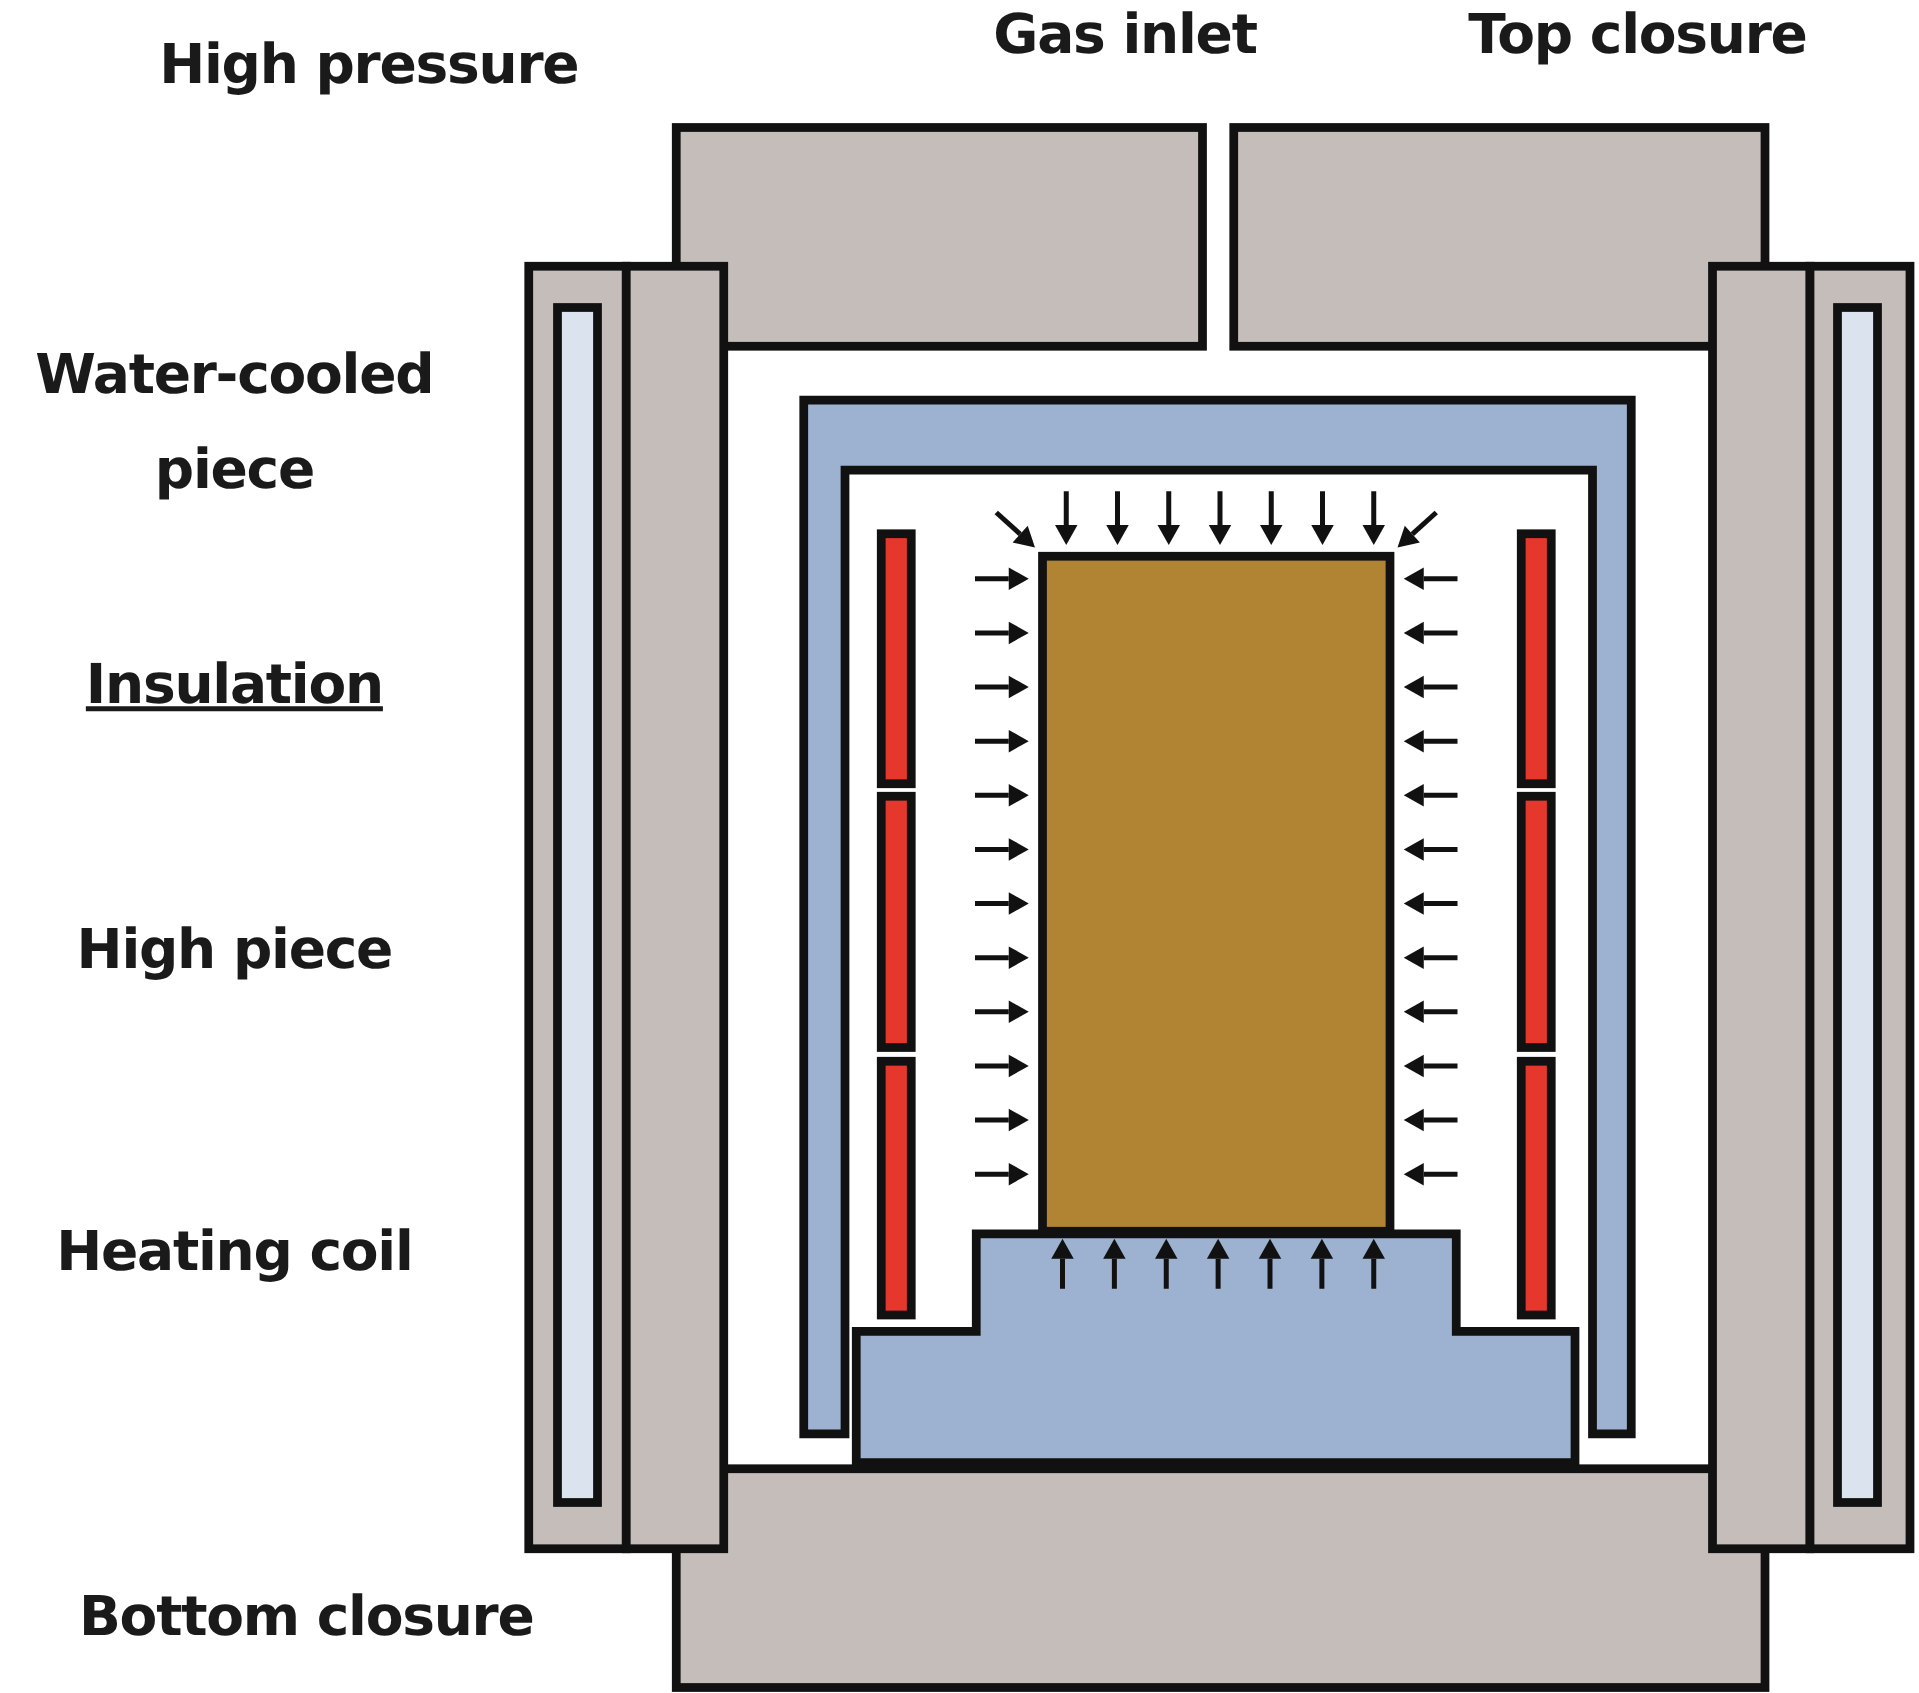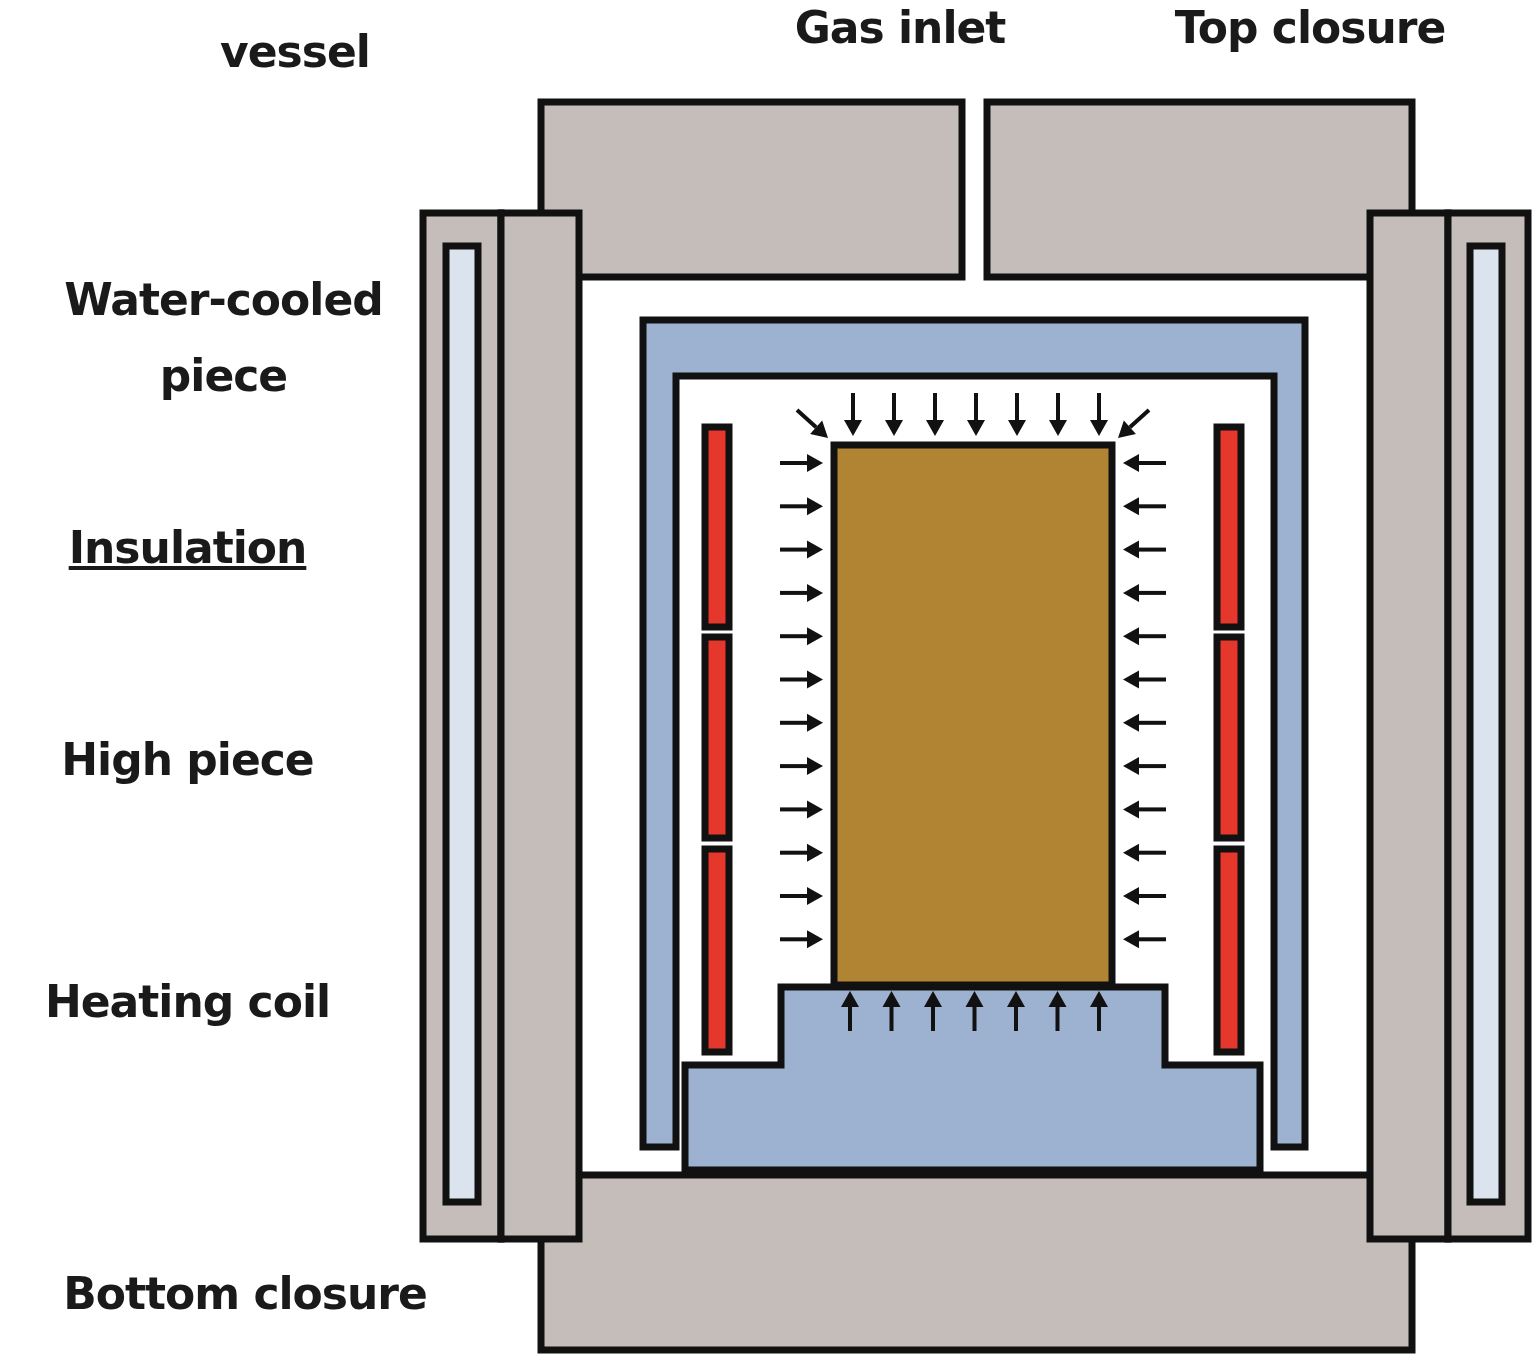--- a/index.html
+++ b/index.html
@@ -4,25 +4,25 @@
 <style>
   html, body { margin:0; padding:0; background:#ffffff; }
   body { width:1535px; height:1354px; position:relative; overflow:hidden; }
   .lbl { position:absolute; font-family:"DejaVu Sans", sans-serif; font-weight:bold; font-size:44px; color:#1a1a1a; text-align:center; line-height:76px; white-space:nowrap; letter-spacing:-1px; }
   svg { position:absolute; left:0; top:0; }
 </style>
 </head>
 <body>
 
 <div class="lbl" style="left:100px; top:14px; width:390px;">
-  <div>vessel</div>
+  <div>High pressure</div>
 </div>
 <div class="lbl" style="left:770px; top:-10px; width:260px;">Gas inlet</div>
 <div class="lbl" style="left:1140px; top:-10px; width:340px;">Top closure</div>
-<div class="lbl" style="left:0px; top:262px; width:375px;margin-left:36px;">
+<div class="lbl" style="left:0px; top:262px; width:375px;">
   <div>Water-cooled</div>
   <div>piece</div>
 </div>
 <div class="lbl" style="left:20px; top:510px; width:335px;text-decoration:underline;">Insulation</div>
 <div class="lbl" style="left:20px; top:722px; width:335px;">High piece</div>
 <div class="lbl" style="left:10px; top:964px; width:355px;">Heating coil</div>
 <div class="lbl" style="left:20px; top:1256px; width:450px;">Bottom closure</div>
 
 <svg id="diagram" width="1535" height="1354" viewBox="0 0 1535 1354">
   <g id="shapes">

